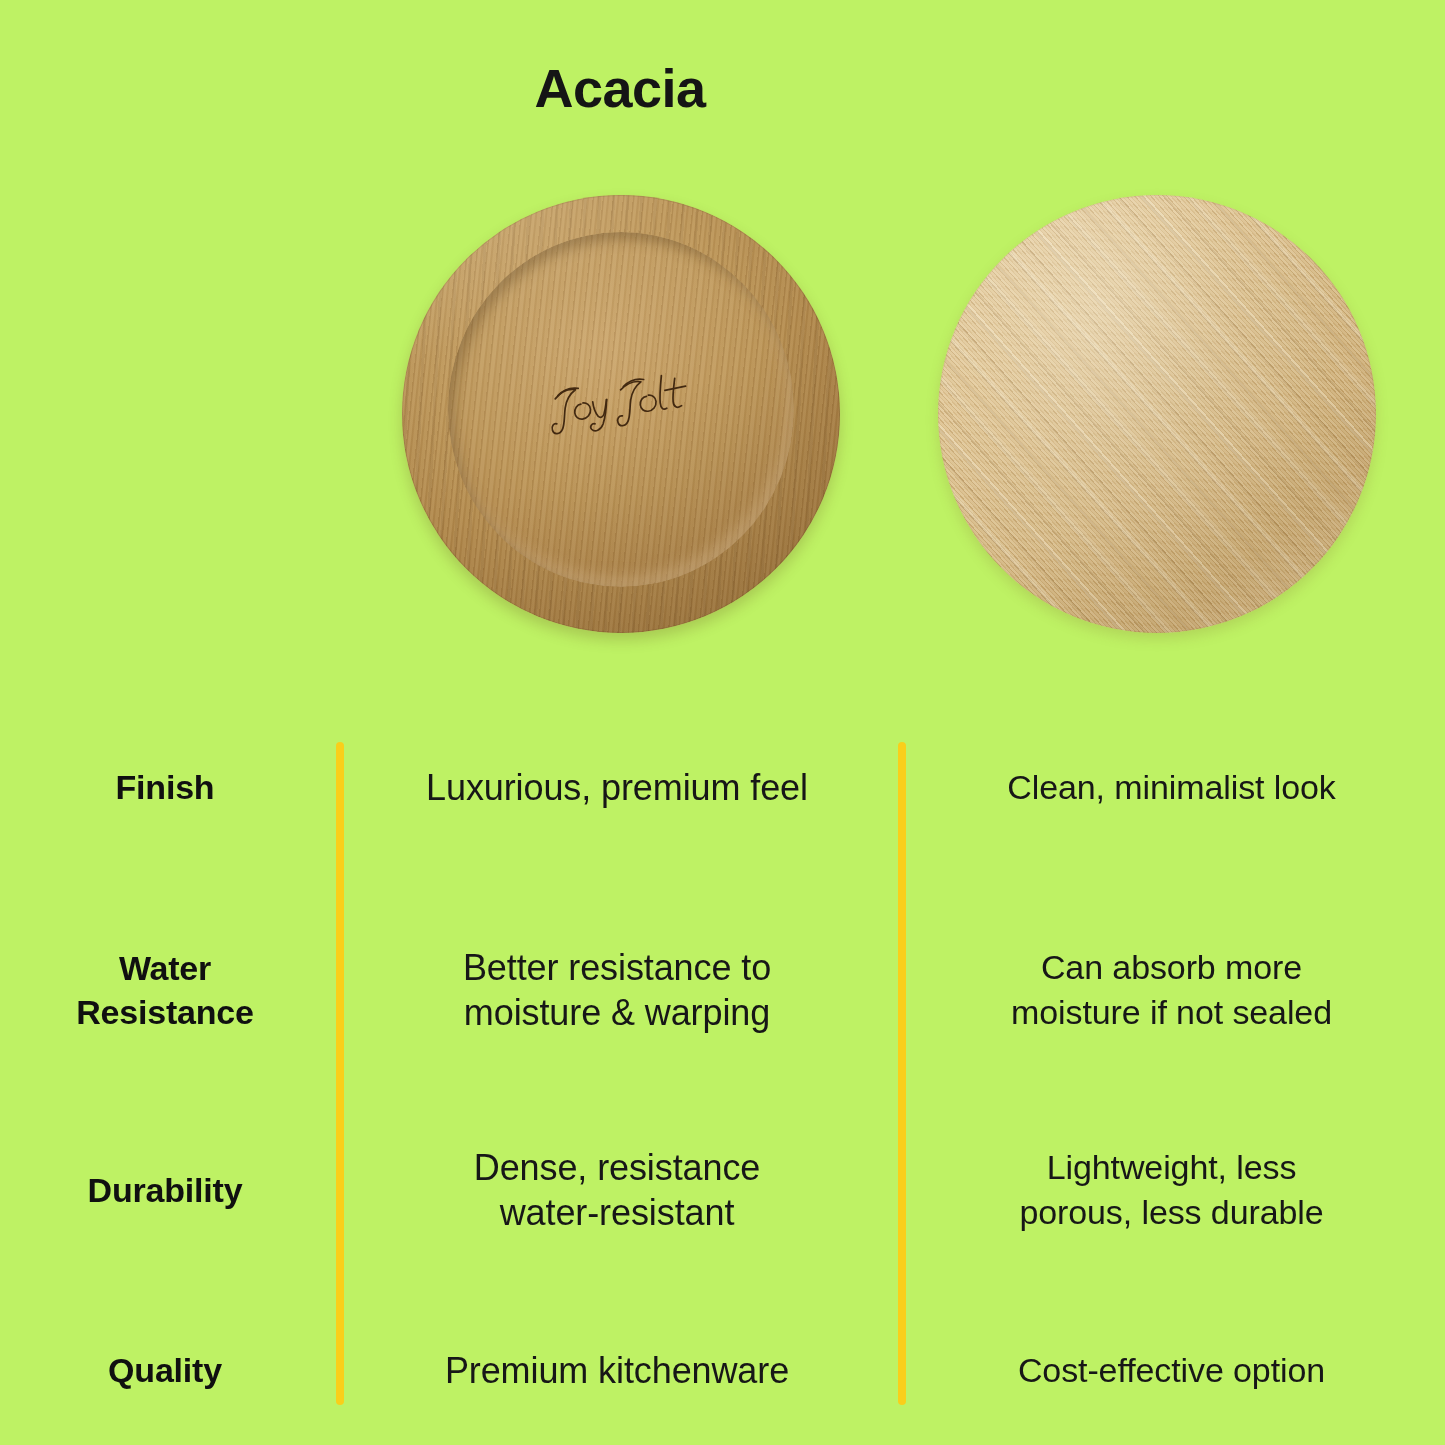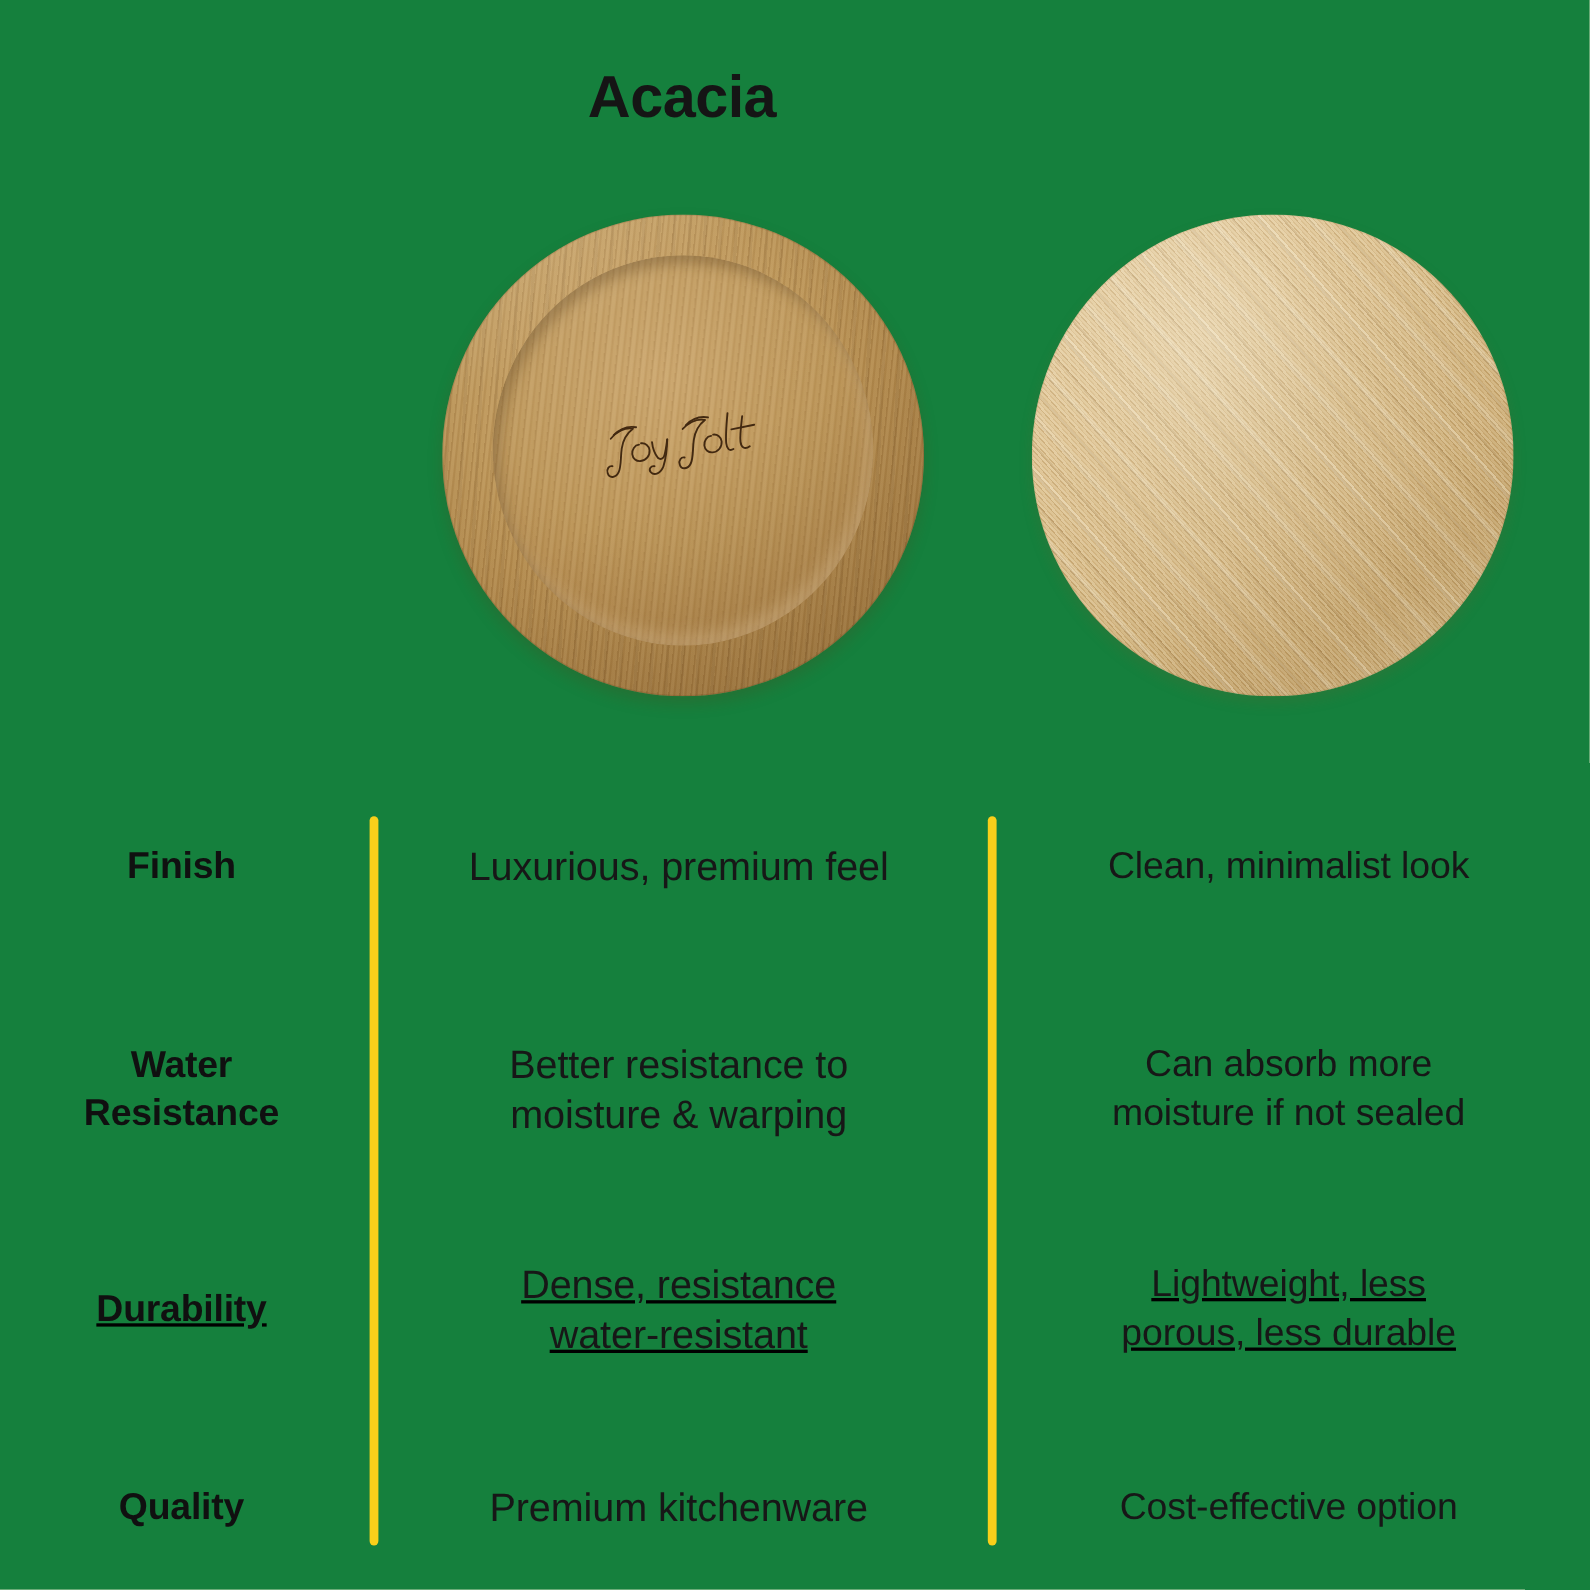--- a/index.html
+++ b/index.html
@@ -14,21 +14,21 @@
     overflow: hidden;
     position: relative;
   }
 
   #page {
     position: absolute;
     left: 0;
     top: 0;
     width: 1445px;
     height: 1445px;
-    background: #15803d;
+    background: #bef264;
   }
 
   
   .col-headers {
     position: absolute;
     left: 0;
     top: 55px;
     width: 1445px;
     height: 80px;
   }
@@ -229,21 +229,21 @@
 
   .row {
     position: absolute;
     left: 0;
     width: 1445px;
     display: flex;
     align-items: center;
   }
   .row.r1 { top: 32px;  height: 110px; }
   .row.r2 { top: 222px; height: 135px; }
-  .row.r3 { top: 422px; height: 135px; text-decoration: underline; }
+  .row.r3 { top: 422px; height: 135px; }
   .row.r4 { top: 615px; height: 110px; }
 
   .cell {
     display: flex;
     align-items: center;
     justify-content: flex-end;
     height: 100%;
     box-sizing: border-box;
   }
   .cell.label {

